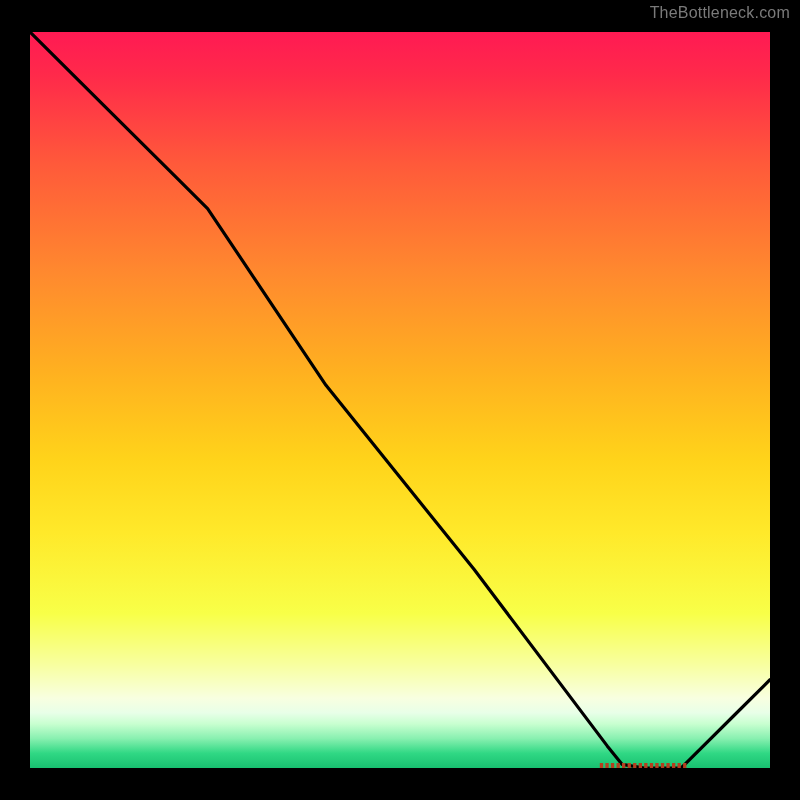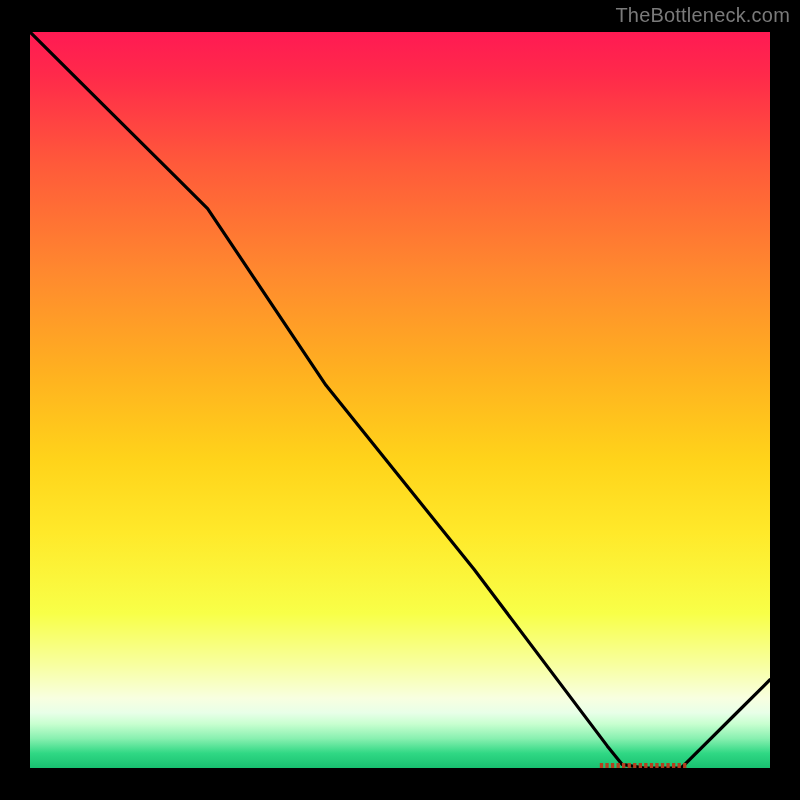--- a/index.html
+++ b/index.html
@@ -14,21 +14,21 @@
   .stage {
     position: relative;
     width: 800px;
     height: 800px;
   }
   .watermark {
     position: absolute;
     top: 4px;
     right: 10px;
     color: #7a7a7a;
-    font-size: 20px;
+    font-size: 16px;
     font-weight: 500;
     letter-spacing: 0.2px;
     user-select: none;
   }
   .frame-outer {
     position: absolute;
     left: 0;
     top: 0;
     width: 800px;
     height: 800px;

